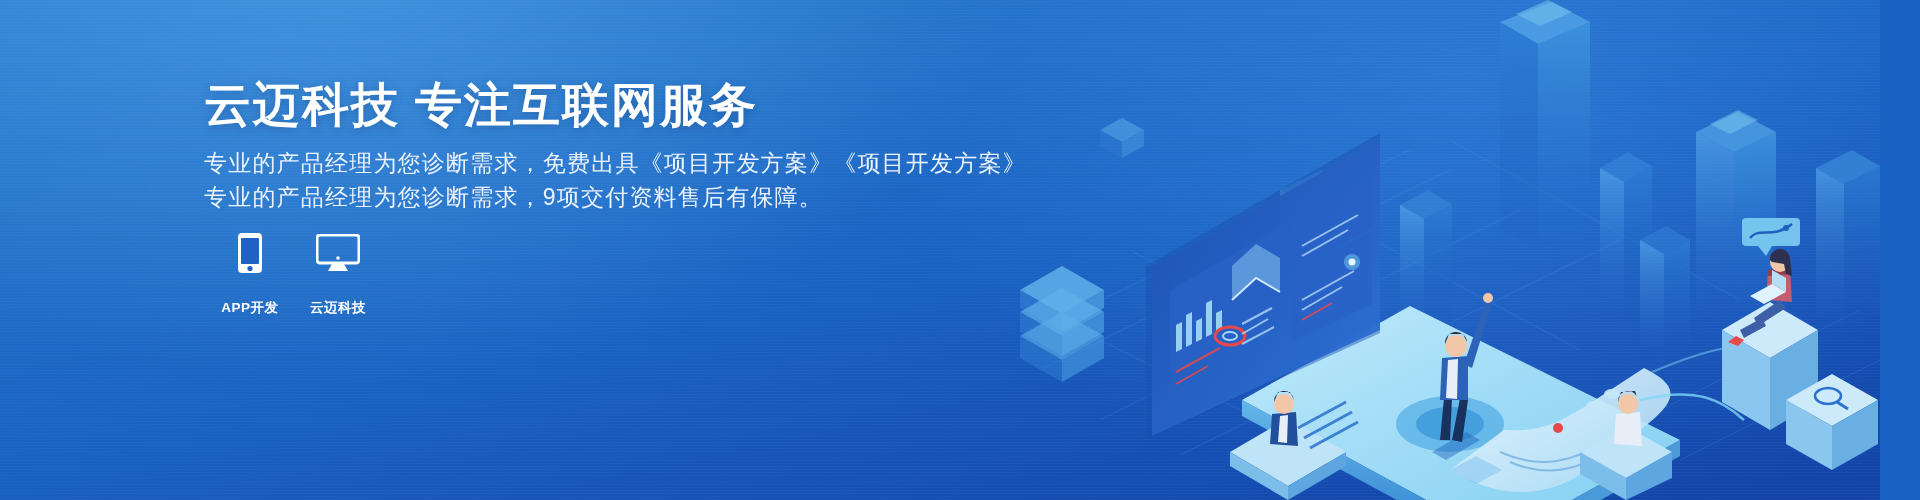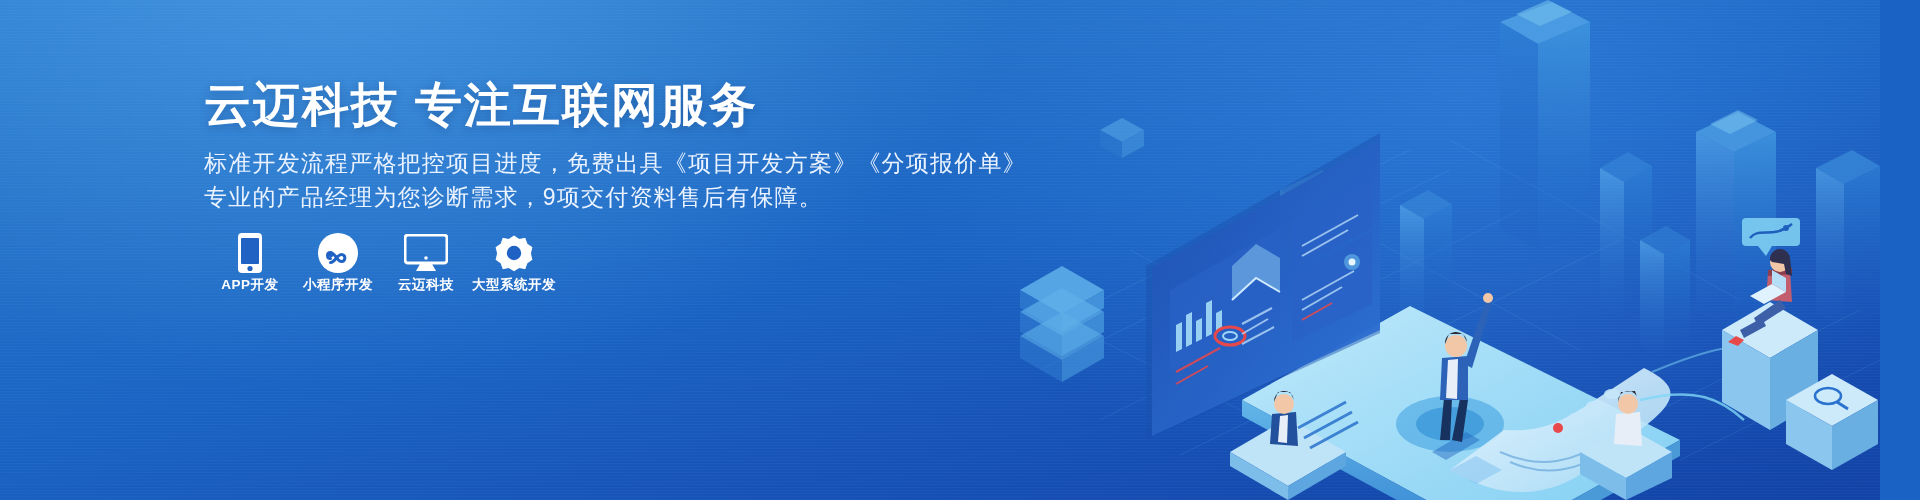--- a/index.html
+++ b/index.html
@@ -33,21 +33,21 @@
     font-size:23px;line-height:34px;letter-spacing:1.2px;white-space:nowrap;
     font-weight:400;
   }
   .sub1{top:146px;}
   .sub2{top:180px;}
   
   .services{position:absolute;top:230px;left:2px;display:flex;align-items:flex-start;}
   .svc{width:88px;display:flex;flex-direction:column;align-items:center;cursor:pointer;}
   .svc .ico{height:46px;display:flex;align-items:center;justify-content:center;}
   .svc .lbl{
-    margin-top:0;color:#ffffff;font-size:13.5px;font-weight:bold;
+    margin-top:23px;color:#ffffff;font-size:13.5px;font-weight:bold;
     letter-spacing:.5px;white-space:nowrap;
   }
   svg{display:block;}
   
   .art{position:absolute;right:0;top:0;width:900px;height:500px;}
 </style>
 </head>
 <body>
 
 <div class="banner">
@@ -299,64 +299,45 @@
       <g opacity=".35">
         <polygon points="470,470 496,456 522,470 496,484" fill="#5fb0ea"></polygon>
       </g>
     </svg>
   </div>
 
   <div class="content">
 
     <div class="title">云迈科技 专注互联网服务</div>
 
-    <div class="sub sub1">标准开发流程严格把控项目进度，免费出具《项目开发方案》《分项报价单》</div>
+    <div class="sub sub1">专业的产品经理为您诊断需求，免费出具《项目开发方案》《项目开发方案》</div>
     <div class="sub sub2">专业的产品经理为您诊断需求，9项交付资料售后有保障。</div>
 
     <div class="services">
 
       <div class="svc">
         <span class="ico">
           <svg width="26" height="42" viewBox="0 0 26 42">
             <rect x="1" y="1" width="24" height="40" rx="4" fill="#ffffff"></rect>
             <rect x="4" y="6" width="18" height="26" rx="1" fill="#1f62c4"></rect>
             <circle cx="13" cy="36.5" r="2.6" fill="#1f62c4"></circle>
           </svg>
         </span>
         <span class="lbl">APP开发</span>
       </div>
 
-      <div class="svc">
-        <span class="ico">
-          <svg width="42" height="42" viewBox="0 0 42 42">
-            <circle cx="21" cy="21" r="20" fill="#ffffff"></circle>
-            <path d="M13.5 26.5 c-4 0 -4 -6 0 -6 c4.2 0 6.5 9 11 9 c4.5 0 4.5 -7 0 -7 c-4.5 0 -6.5 8 -11 8" fill="none" stroke="#1f62c4" stroke-width="3" stroke-linecap="round"></path>
-            <circle cx="14" cy="23" r="2.2" fill="#1f62c4"></circle>
-          </svg>
-        </span>
-        <span class="lbl">小程序开发</span>
-      </div>
 
 
       <div class="svc">
         <span class="ico">
           <svg width="44" height="38" viewBox="0 0 44 38">
             <rect x="1" y="1" width="42" height="28" rx="3" fill="none" stroke="#ffffff" stroke-width="3"></rect>
             <circle cx="22" cy="24" r="1.8" fill="#ffffff"></circle>
             <path d="M16 30 L12 37 L32 37 L28 30 Z" fill="#ffffff"></path>
           </svg>
         </span>
         <span class="lbl">云迈科技</span>
       </div>
 
-      <div class="svc">
-        <span class="ico">
-          <svg width="42" height="42" viewBox="0 0 42 42">
-            <path d="M21 0.5 l5.3 3.2 l5.9 -1.1 l2.2 5.6 l5 3.3 l-1.5 5.9 l1.5 5.9 l-5 3.3 l-2.2 5.6 l-5.9 -1.1 L21 34.3 l-5.3 -3.2 l-5.9 1.1 l-2.2 -5.6 l-5 -3.3 l1.5 -5.9 l-1.5 -5.9 l5 -3.3 l2.2 -5.6 l5.9 1.1 Z" fill="#ffffff" transform="translate(0,3) scale(1,1.06)"></path>
-            <circle cx="21" cy="21" r="7.2" fill="#1f62c4"></circle>
-          </svg>
-        </span>
-        <span class="lbl">大型系统开发</span>
-      </div>
 
     </div>
   </div>
 </div>
 
 </body></html>

